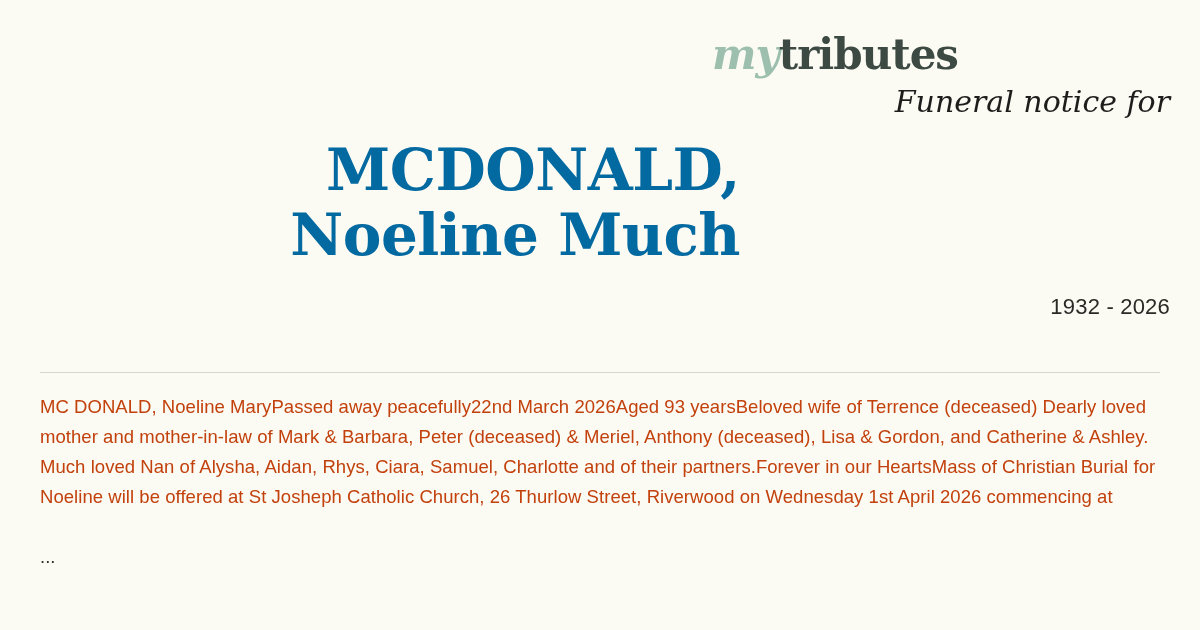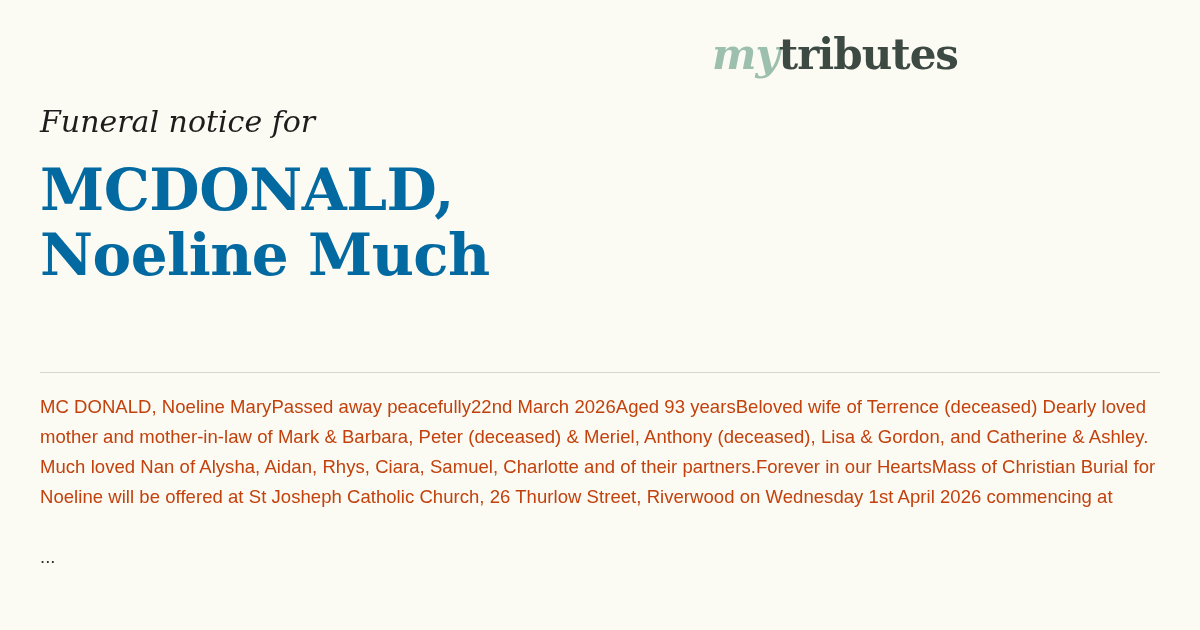--- a/index.html
+++ b/index.html
@@ -36,22 +36,23 @@
     font-style: italic;
     font-weight: 700;
   }
   .brand .brand-tributes {
     color: #3c4a43;
     font-weight: 700;
   }
   .content {
     position: absolute;
     left: 40px;
-    top: 104px;
+    top: 84px;
     width: 1130px;
+    text-align: right;
   }
   .eyebrow {
     font-family: "DejaVu Serif", "Liberation Serif", serif;
     font-style: italic;
     font-size: 30px;
     color: #1d1d1b;
     margin: 0 0 18px 0;
     line-height: 1.2;
   }
   .notice-name {
@@ -111,20 +112,21 @@
   <div class="brand">
     <span class="brand-my">my</span><span class="brand-tributes">tributes</span>
   </div>
 
   <div class="content">
     <p class="eyebrow">Funeral notice for</p>
     <h1 class="notice-name">
       <span class="line">MCDONALD,</span>
       <span class="line">Noeline Much</span>
     </h1>
+    <div class="dates">1932 - 2026</div>
   </div>
 
   <div class="divider"></div>
 
   <div class="body-text">MC DONALD, Noeline MaryPassed away peacefully22nd March 2026Aged 93 yearsBeloved wife of Terrence (deceased) Dearly loved mother and mother-in-law of Mark &amp; Barbara, Peter (deceased) &amp; Meriel, Anthony (deceased), Lisa &amp; Gordon, and Catherine &amp; Ashley.  Much loved Nan of Alysha, Aidan, Rhys, Ciara, Samuel, Charlotte and of their partners.Forever in our HeartsMass of Christian Burial for Noeline will be offered at St Josheph Catholic Church, 26 Thurlow Street, Riverwood on Wednesday 1st April 2026 commencing at</div>
   <div class="ellipsis">...</div>
 
 </div>
 
 </body></html>

